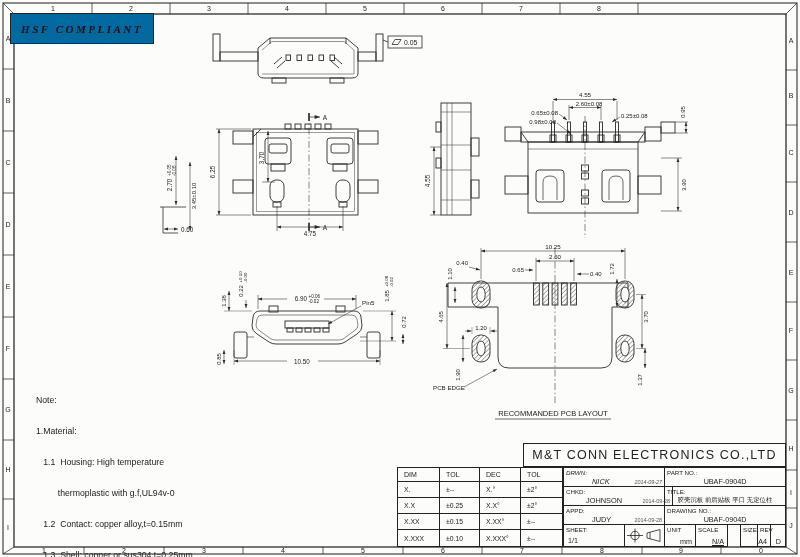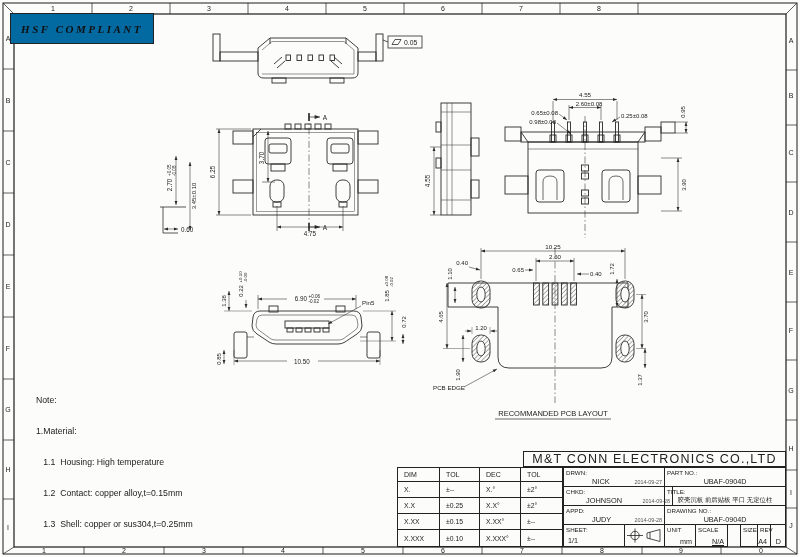--- a/index.html
+++ b/index.html
@@ -10,22 +10,22 @@
          font-style:italic;font-weight:bold;font-size:11px;letter-spacing:2.5px;color:#111;z-index:3;}
   .notes{position:absolute;left:36px;top:374px;width:310px;font-size:8.7px;line-height:10.35px;color:#222;white-space:pre;z-index:2;}
   .tb{position:absolute;border:1px solid #222;box-sizing:border-box;color:#222;}
   .tb .lab{position:absolute;left:2px;top:1px;font-size:6.2px;}
   .tb .val{position:absolute;width:100%;text-align:center;font-size:7.2px;top:9px;}
   .tb .nm{position:absolute;left:28px;top:9px;font-size:7.4px;}
   .tb .dt{position:absolute;right:2px;top:11px;font-size:5.4px;color:#555;}
   .tolcell{box-sizing:border-box;border-right:1px solid #222;border-bottom:1px solid #222;
            display:flex;align-items:center;padding-left:6px;font-size:6.8px;color:#222;}
   .tolhead{font-size:7px;}
-  .company{position:absolute;left:126px;top:0;width:263px;height:16px;border:1px solid #222;box-sizing:border-box;
-           display:flex;align-items:center;justify-content:center;font-size:12.5px;letter-spacing:1.2px;color:#222;margin-top:8px;}
+  .company{position:absolute;left:126px;top:0;width:263px;height:24px;border:1px solid #222;box-sizing:border-box;
+           display:flex;align-items:center;justify-content:center;font-size:12.5px;letter-spacing:1.2px;color:#222;}
 </style>
 </head>
 <body>
 
 <div class="sheet">
 
 <svg width="800" height="557" viewBox="0 0 800 557" style="position:absolute;left:0;top:0;">
   <defs>
     <marker id="ar" viewBox="0 0 10 8" refX="9.5" refY="4" markerWidth="8.5" markerHeight="6.8" orient="auto-start-reverse">
       <path d="M0.5,0.8 L9.5,4 L0.5,7.2 Z" fill="#2b2b2b"></path>
@@ -443,20 +443,21 @@
 </svg>
 
 <div class="stamp">
   <span>HSF COMPLIANT</span>
 </div>
 
 <div class="notes">
   <div>Note:</div>
   <div>1.Material:</div>
   <div>   1.1  Housing: High temperature</div>
+  <div>         thermoplastic with g.f,UL94v-0</div>
   <div>   1.2  Contact: copper alloy,t=0.15mm</div>
   <div>   1.3  Shell: copper or sus304,t=0.25mm</div>
   
   
   
   
   
   
   
   
@@ -486,21 +487,21 @@
     <div class="tolcell">X.XX</div>
     <div class="tolcell">±0.15</div>
     <div class="tolcell">X.XX°</div>
     <div class="tolcell" style="border-right:none;">±--</div>
     <div class="tolcell" style="border-bottom:none;">X.XXX</div>
     <div class="tolcell" style="border-bottom:none;">±0.10</div>
     <div class="tolcell" style="border-bottom:none;">X.XXX°</div>
     <div class="tolcell" style="border-right:none;border-bottom:none;">±--</div>
   </div>
 
-  <div class="tb" style="left:166px;top:24px;width:102px;height:20px;">
+  <div class="tb" style="left:166px;top:24px;width:102px;height:20px;font-style:italic;">
     <span class="lab">DRWN:</span>
     <span class="nm">NICK</span>
     <span class="dt">2014-09-27</span>
   </div>
   <div class="tb" style="left:267px;top:24px;width:122px;height:20px;">
     <span class="lab">PART NO.:</span>
     <span class="val">UBAF-0904D</span>
   </div>
   <div class="tb" style="left:166px;top:43px;width:110px;height:20px;">
     <span class="lab">CHKD:</span>

